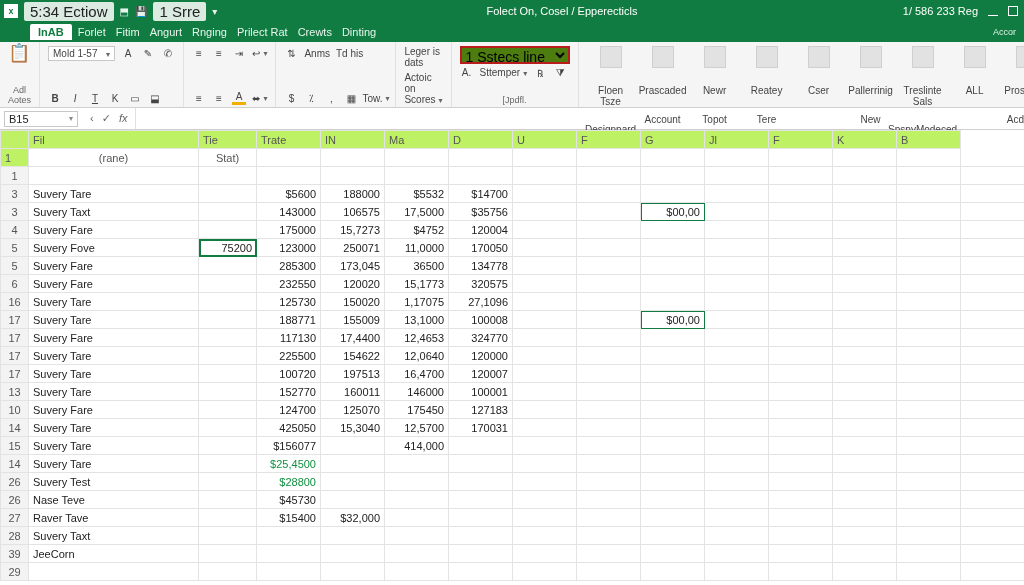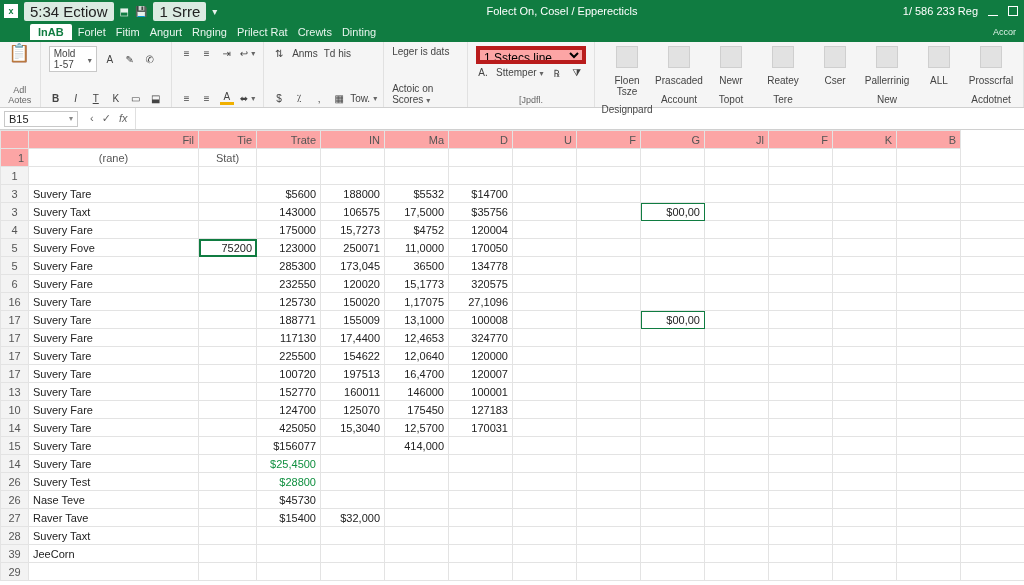--- a/index.html
+++ b/index.html
@@ -18,37 +18,37 @@
   .tabs { background: #107c41; height: 20px; display: flex; align-items: center; padding-left: 30px; gap: 2px; color: #e8f5ee; font-size: 11px; }
   .tab { padding: 2px 4px; cursor: pointer; }
   .tab.active { background: #fff; color: #107c41; border-radius: 2px 2px 0 0; padding: 2px 8px; font-weight: 600; }
 
   
   .ribbon { background: #f5f5f5; border-bottom: 1px solid #d0d0d0; height: 66px; display: flex; align-items: stretch; font-size: 10px; color: #444; }
   .rgroup { border-right: 1px solid #e1e1e1; padding: 4px 8px 2px 8px; display: flex; flex-direction: column; justify-content: space-between; }
   .rgroup .top { display: flex; gap: 6px; align-items: center; }
   .rgroup .bot { display: flex; gap: 6px; align-items: center; }
   .rgroup .lbl { text-align: center; font-size: 9px; color: #666; margin-top: 14px; }
-  .ribbon .fontbox { border: 1px solid #c8c8c8; background: #fff; padding: 1px 4px; font-size: 10px; width: 48px; display: flex; justify-content: space-between; align-items: center; }
+  .ribbon .fontbox { border: 1px solid #c8c8c8; background: #fff; padding: 1px 4px; font-size: 10px; width: 67px; display: flex; justify-content: space-between; align-items: center; }
   .ribbon .btn { min-width: 14px; height: 14px; display: inline-flex; align-items: center; justify-content: center; color: #444; cursor: pointer; }
-  .ribbon .big { display: flex; flex-direction: column; align-items: center; gap: 8px; width: 48px; text-align: center; line-height: 1.05; }
+  .ribbon .big { display: flex; flex-direction: column; align-items: center; gap: 18px; width: 48px; text-align: center; line-height: 1.05; }
   .ribbon .big .ico { width: 22px; height: 22px; background: #e2e2e2; border: 1px solid #cfcfcf; }
-  .ribbon select { border: 4px solid #b91c1c; background: #fca5a5; font-size: 12px; height: 18px; }
+  .ribbon select { border: 2px solid #b91c1c; background: #4d7c0f; font-size: 14px; height: 18px; }
 
   
   .fxbar { height: 22px; border-bottom: 1px solid #d0d0d0; display: flex; align-items: center; font-size: 11px; }
   .namebox { width: 74px; border: 1px solid #c8c8c8; margin: 10px 4px; padding: 1px 4px; display: flex; justify-content: space-between; align-items: center; }
   .fxicons { display: flex; gap: 8px; padding: 0 8px; color: #666; }
   .fxinput { flex: 1; border-left: 1px solid #e0e0e0; height: 100%; padding-left: 6px; display: flex; align-items: center; }
 
   
   .grid-wrap { position: relative; height: calc(585px - 22px - 20px - 66px - 22px); overflow: hidden; }
   table.sheet { border-collapse: collapse; table-layout: fixed; width: 100%; }
   table.sheet th, table.sheet td { border: 1px solid #e3e3e3; height: 18px; font-size: 11px; padding: 0 4px; white-space: nowrap; overflow: hidden; }
-  table.sheet thead th { background: #fca5a5; color: #555; font-weight: 400; text-align: right; position: sticky; top: 0; }
+  table.sheet thead th { background: #bef264; color: #555; font-weight: 400; text-align: left; position: sticky; top: 0; }
   table.sheet tbody th { background: #f3f3f3; color: #555; font-weight: 400; text-align: center; width: 28px; position: sticky; left: 0; }
   .corner { background: #f3f3f3; width: 28px; }
   .col-A { width: 170px; }
   .col-B { width: 58px; }
   .col-std { width: 64px; }
   td.r { text-align: right; }
   td.green { color: #0f8f3f; }
   .selcell { outline: 2px solid #107c41; outline-offset: -2px; margin-left: 48px; }
   .hlcell { outline: 1px solid #107c41; outline-offset: -1px; }
 
@@ -182,20 +182,25 @@
       </div>
       <div class="big">
         <div class="ico"></div>
         <div>Cser</div>
         <div></div>
       </div>
       <div class="big">
         <div class="ico"></div>
         <div>Pallerrinig</div>
         <div>New</div>
+      </div>
+      <div class="big">
+        <div class="ico"></div>
+        <div>Treslinte Sals</div>
+        <div>SpspyModeced</div>
       </div>
       <div class="big">
         <div class="ico"></div>
         <div>ALL</div>
         <div></div>
       </div>
       <div class="big">
         <div class="ico"></div>
         <div>Prosscrfal</div>
         <div>Acdotnet</div>

